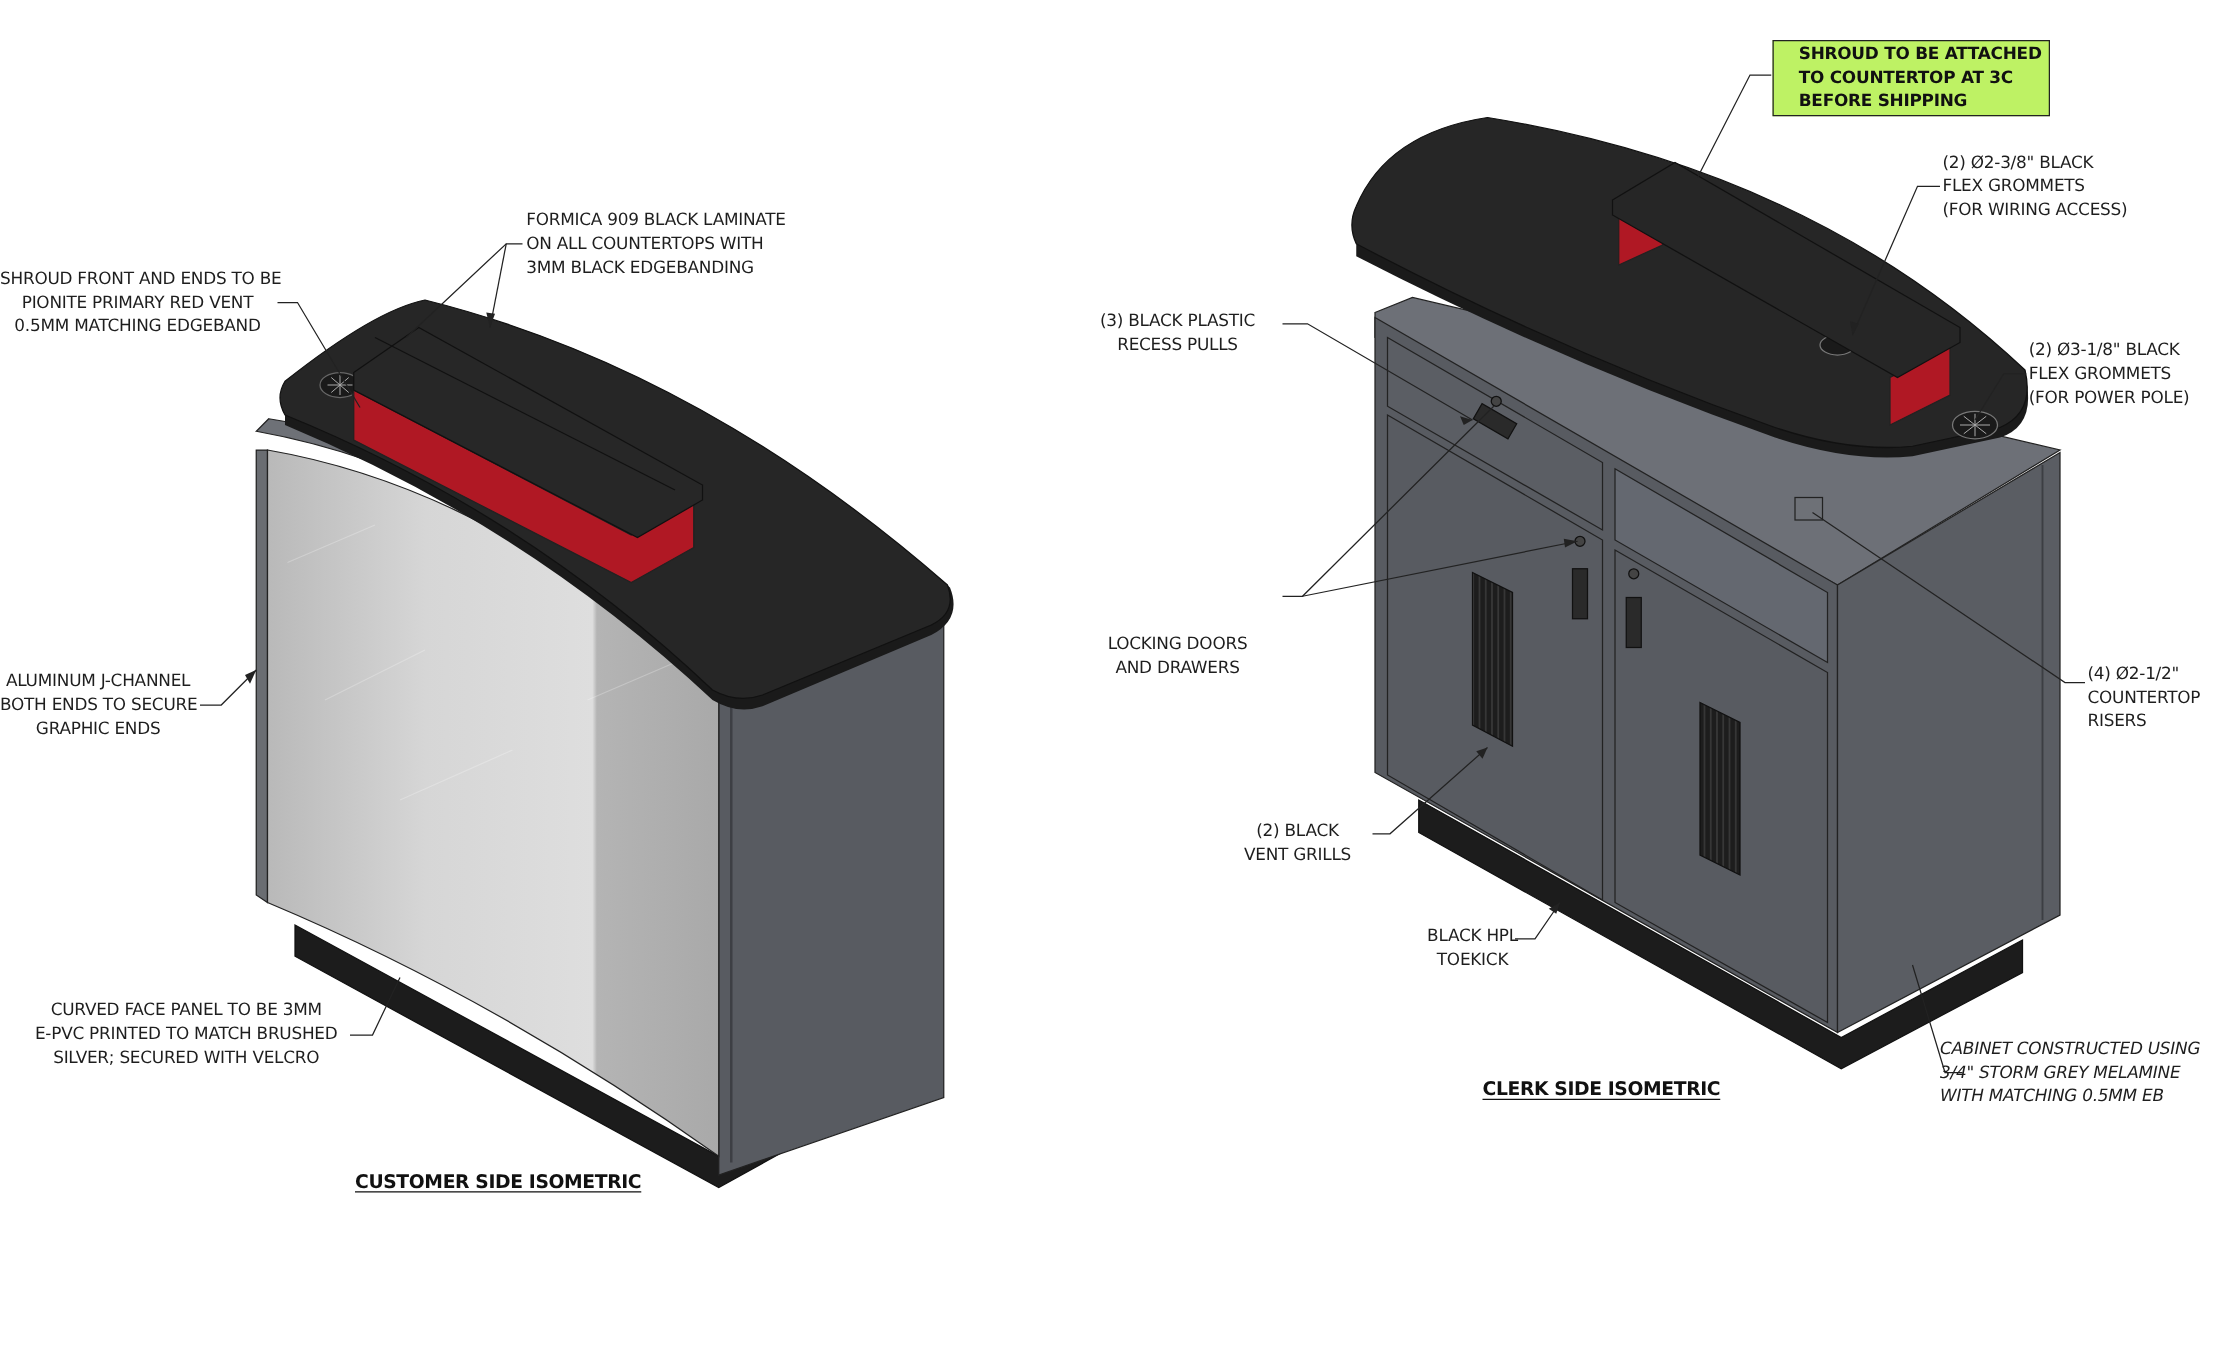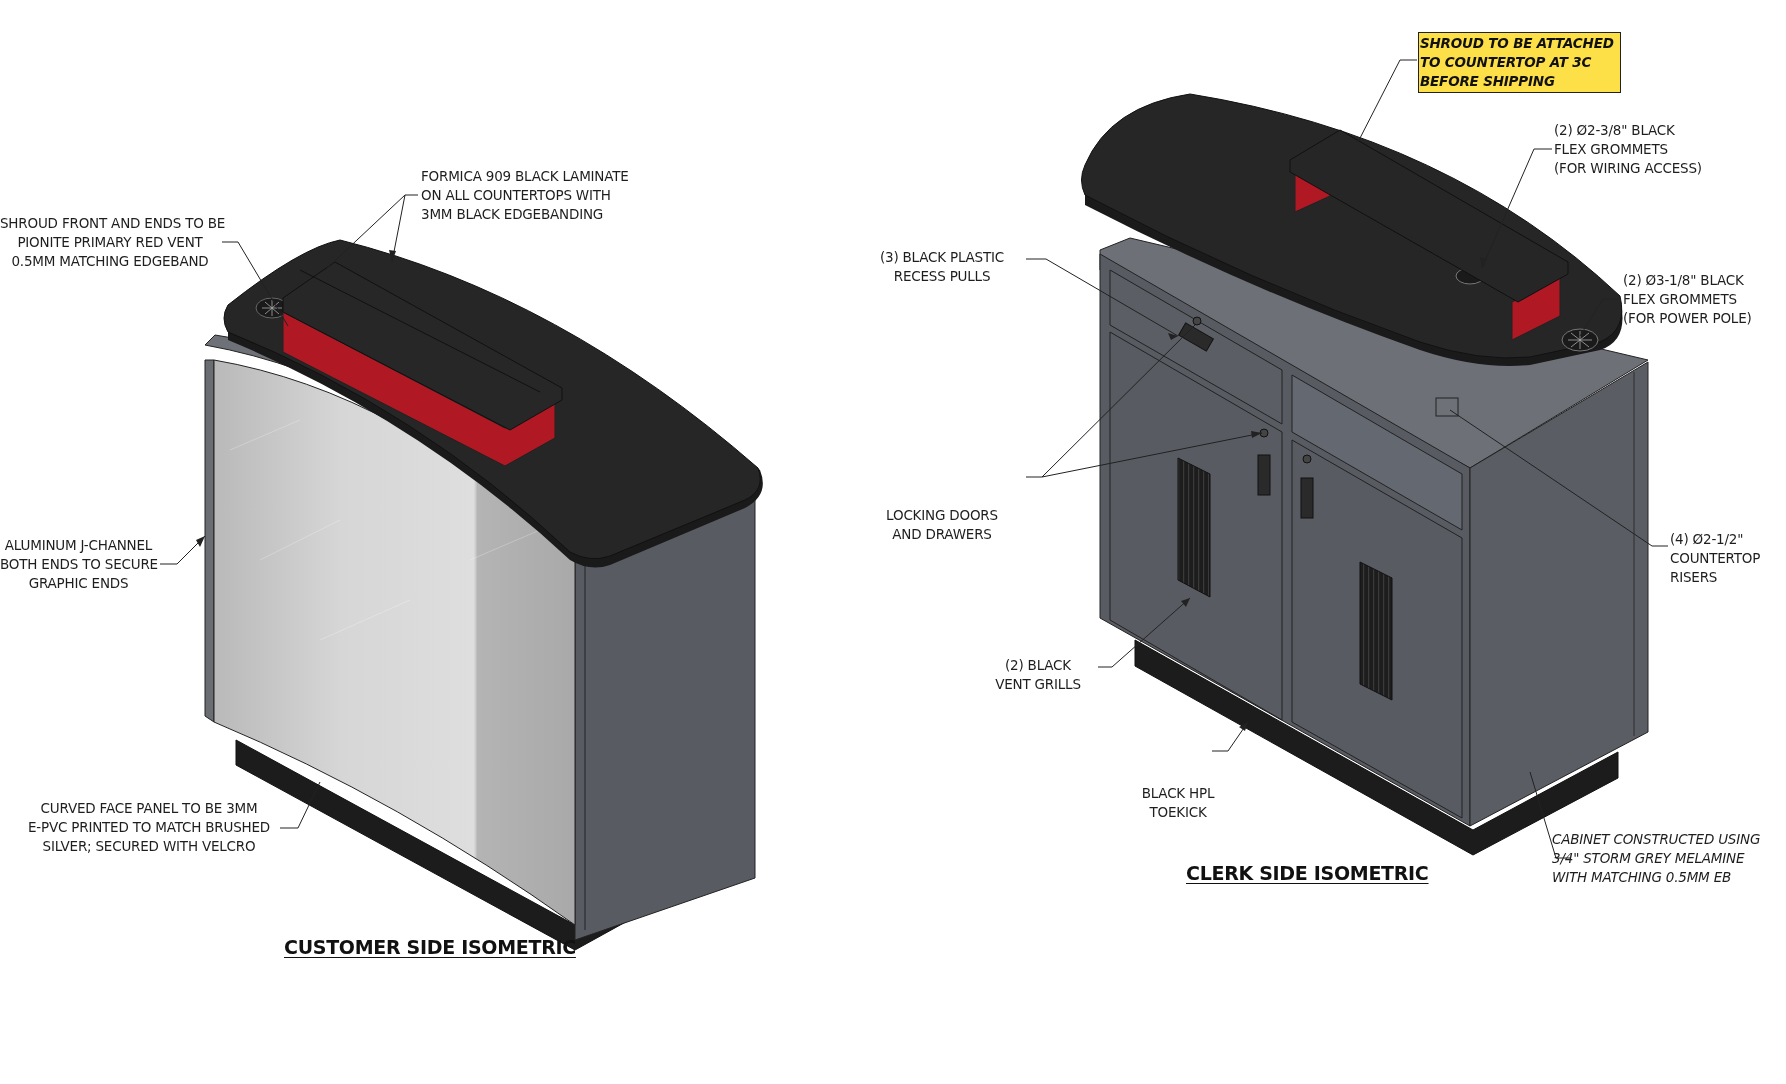--- a/index.html
+++ b/index.html
@@ -3,22 +3,22 @@
 <meta charset="utf-8">
 <style>
   html,body{margin:0;padding:0;background:#ffffff;}
   body{width:1786px;height:1084px;position:relative;overflow:hidden;font-family:"DejaVu Sans","Liberation Sans",sans-serif;color:#222;}
   svg.art{position:absolute;left:0;top:0;}
   .lbl{position:absolute;font-size:13.5px;line-height:19px;color:#1e1e1e;white-space:nowrap;letter-spacing:-0.2px;}
   .lbl div{display:block;}
   .r{text-align:center;}
   .l{text-align:left;}
   .c{text-align:center;}
-  .title{position:absolute;font-weight:bold;font-size:19px;text-decoration:underline;text-underline-offset:3px;color:#111;letter-spacing:-0.3px;white-space:nowrap;}
-  .note-box{position:absolute;border:1.5px solid #222;background:#fde047;padding:1px 6px 1px 1px;font-weight:bold;font-size:13.5px;line-height:19px;color:#111;white-space:nowrap;letter-spacing:-0.2px;font-style:italic;}
+  .title{position:absolute;font-weight:bold;font-size:15px;text-decoration:underline;text-underline-offset:3px;color:#111;letter-spacing:-0.3px;white-space:nowrap;}
+  .note-box{position:absolute;border:1.5px solid #222;background:#bef264;padding:1px 6px 1px 20px;font-weight:bold;font-size:13.5px;line-height:19px;color:#111;white-space:nowrap;letter-spacing:-0.2px;}
 </style>
 </head>
 <body>
 
 <svg class="art" width="1786" height="1084" viewBox="0 0 1786 1084">
   <defs>
     <linearGradient id="brushed" x1="0" y1="0" x2="1" y2="0">
       <stop offset="0" stop-color="#b9b9b9"></stop>
       <stop offset="0.35" stop-color="#d6d6d6"></stop>
       <stop offset="0.72" stop-color="#dedede"></stop>
@@ -207,21 +207,21 @@
 </div>
 <div class="lbl l" style="left:1670px;top:530px;">
   <div>(4) Ø2-1/2"</div>
   <div>COUNTERTOP</div>
   <div>RISERS</div>
 </div>
 <div class="lbl r" style="left:980px;top:656px;width:116px;">
   <div>(2) BLACK</div>
   <div>VENT GRILLS</div>
 </div>
-<div class="lbl c" style="left:1128px;top:784px;width:100px;text-align:center;">
+<div class="lbl c" style="left:1128px;top:740px;width:100px;text-align:center;">
   <div>BLACK HPL</div>
   <div>TOEKICK</div>
 </div>
 <div class="lbl l" style="left:1552px;top:830px;font-style:italic;">
   <div>CABINET CONSTRUCTED USING</div>
   <div>3/4" STORM GREY MELAMINE</div>
   <div>WITH MATCHING 0.5MM EB</div>
 </div>
 <div class="title" style="left:1186px;top:862px;">CLERK SIDE ISOMETRIC</div>
 

